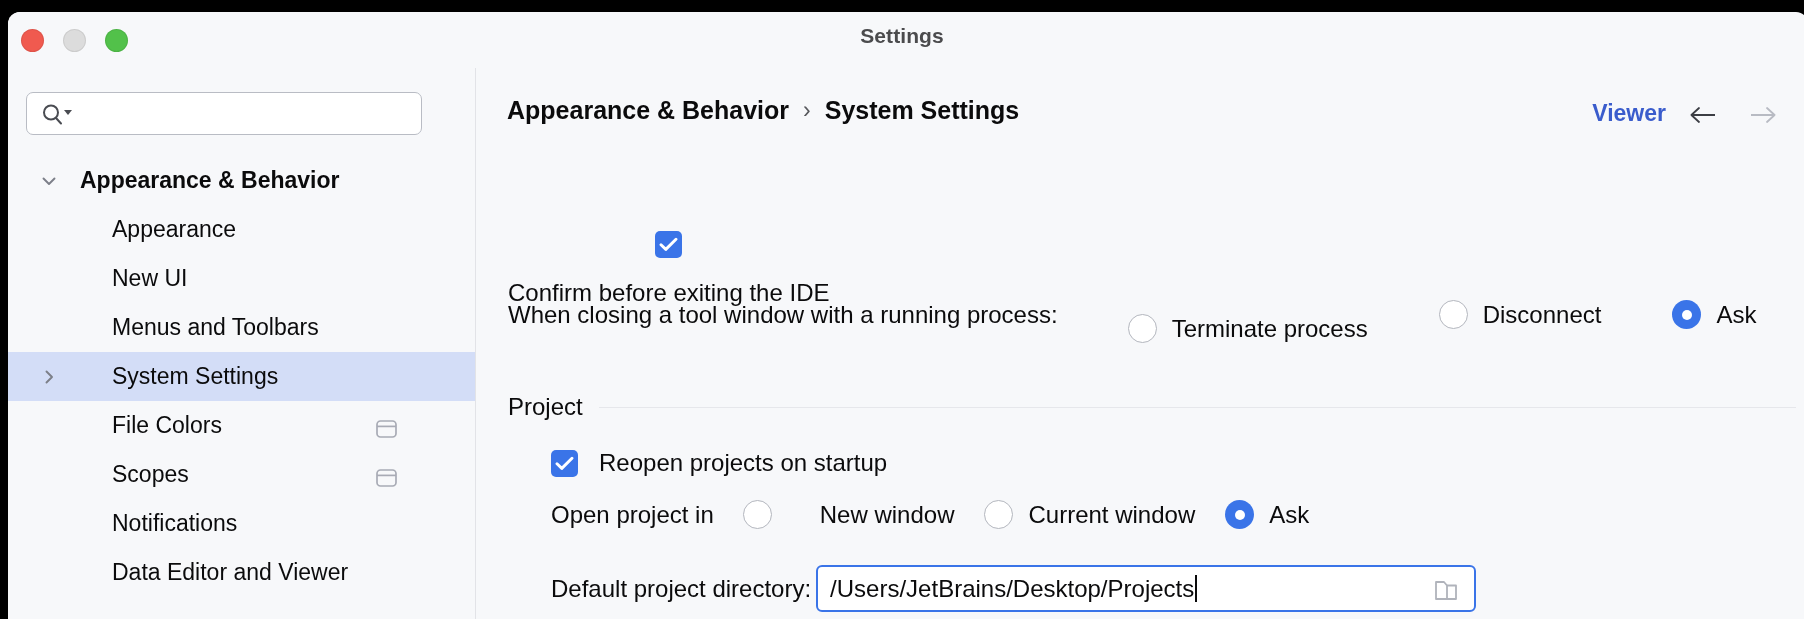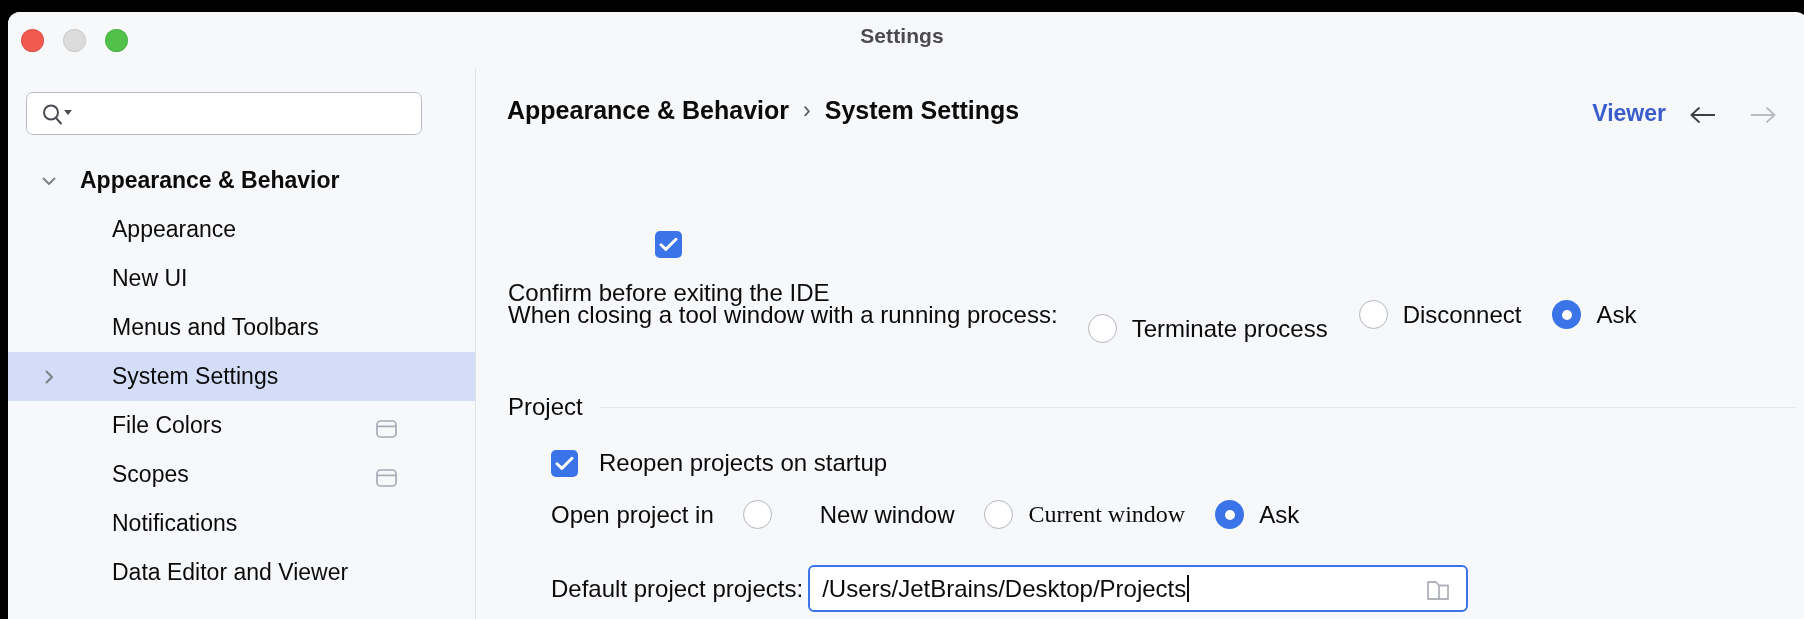--- a/index.html
+++ b/index.html
@@ -179,20 +179,21 @@
   }
   .checkbox svg { position: absolute; left: 4px; top: 5px; }
   .lbl { font-size: 24px; color: #0b0b0c; white-space: nowrap; }
 
   .row-radio1 {
     position: absolute;
     left: 32px; top: 218px;
     display: flex;
     align-items: center;
     white-space: nowrap;
+    gap: 40px;
   }
   .radio {
     width: 29px; height: 29px;
     border-radius: 50%;
     border: 1.6px solid #b3b6be;
     background: #ffffff;
     box-sizing: border-box;
     flex: none;
   }
   .radio.checked {
@@ -426,32 +427,32 @@
       </span>
       <span class="lbl">Reopen projects on startup</span>
     </div>
 
     <div class="row-radio2">
       <span class="lbl">Open project in</span>
       <span class="radio-item" style="margin-left:29px;gap:48px;">
         <span class="radio"></span>
         <span class="lbl">New window</span>
       </span>
-      <span class="radio-item" style="margin-left:30px;font-family:Liberation Serif, serif;">
+      <span class="radio-item" style="margin-left:30px;">
         <span class="radio"></span>
         <span class="lbl">Current window</span>
       </span>
       <span class="radio-item" style="margin-left:30px;">
         <span class="radio checked"></span>
         <span class="lbl">Ask</span>
       </span>
     </div>
 
     <div class="row-dir">
-      <span class="lbl">Default project projects:</span>
+      <span class="lbl">Default project directory:</span>
       <span class="dir-field">
         <span class="dir-value">/Users/JetBrains/Desktop/Projects</span>
         <span class="caret"></span>
         <span class="folder-icon">
           <svg width="26" height="23" viewBox="0 0 26 23">
             <path d="M2 21 L2 4 L10 4 L13 7.5 L13 21 Z" fill="none" stroke="#b0b3bb" stroke-width="1.8" stroke-linejoin="round"></path>
             <path d="M13 7.5 L22 7.5 L22 21 L2 21" fill="none" stroke="#b0b3bb" stroke-width="1.8" stroke-linejoin="round"></path>
           </svg>
         </span>
       </span>

